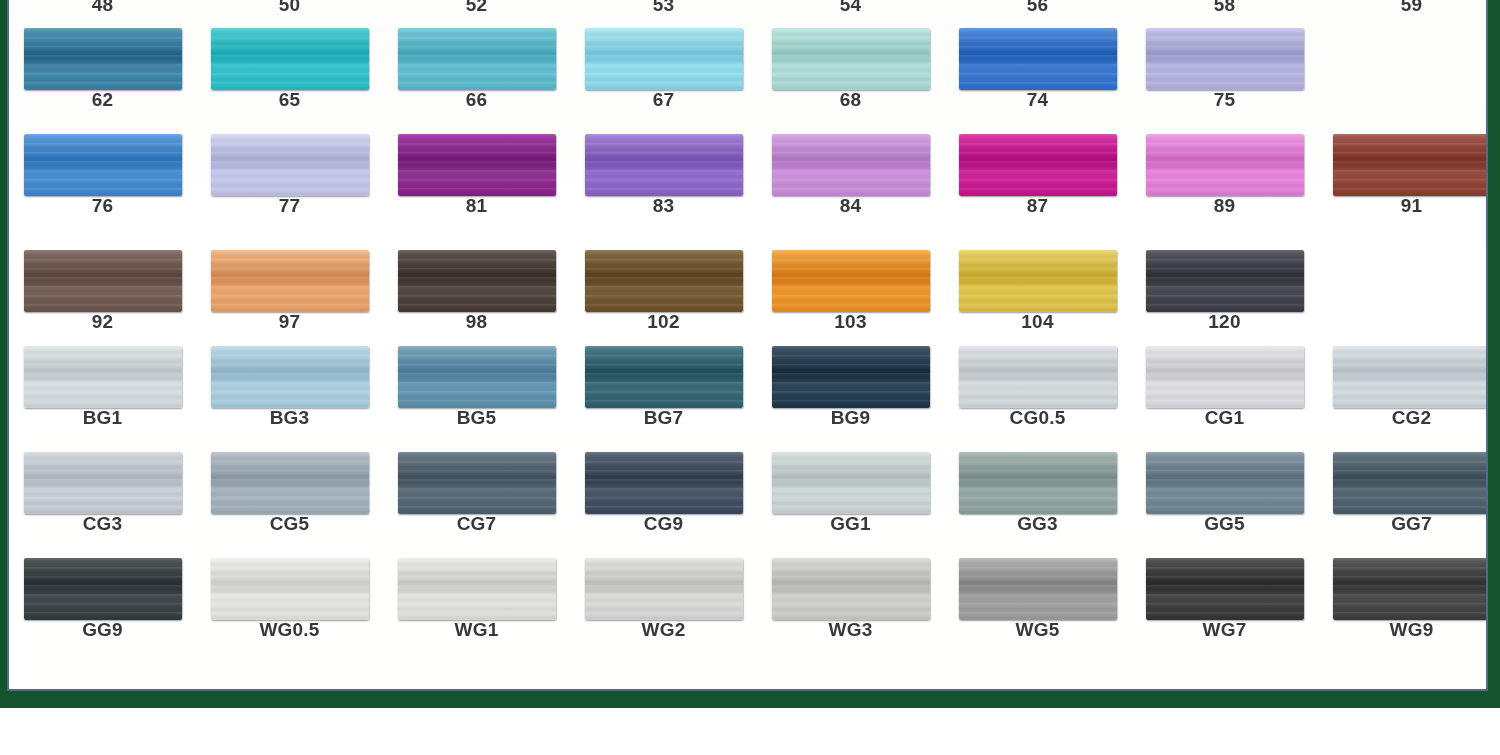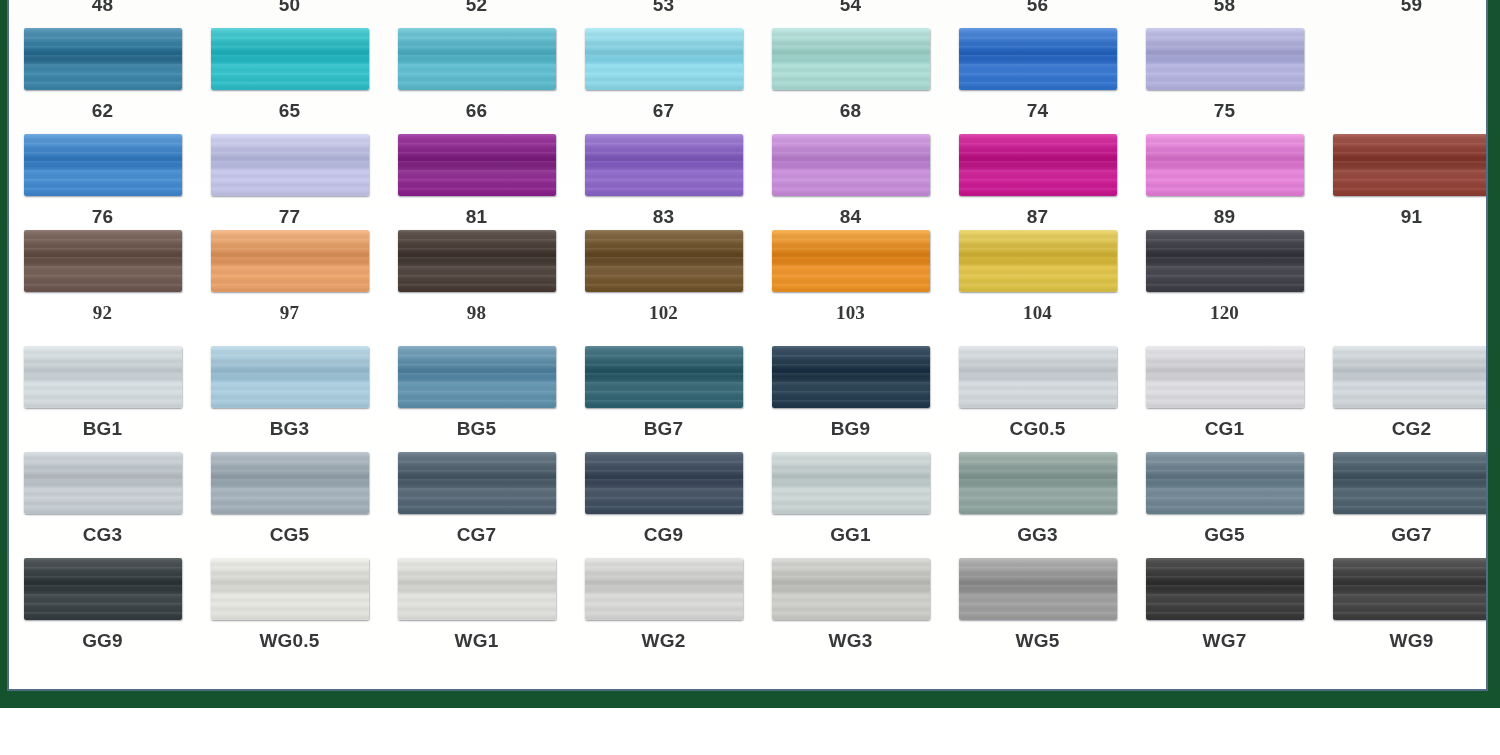--- a/index.html
+++ b/index.html
@@ -85,21 +85,20 @@
         rgba(255,255,255,0.00) 9px),
       linear-gradient(180deg,
         rgba(255,255,255,0.14) 0%,
         rgba(0,0,0,0.09) 42%,
         rgba(255,255,255,0.10) 62%,
         rgba(0,0,0,0.05) 100%);
     pointer-events: none;
   }
 
   .swatch-label {
-    margin-top: 11px;
     font-size: 19px;
     font-weight: 700;
     color: #37383a;
     letter-spacing: .2px;
     line-height: 1;
     text-align: center;
     white-space: nowrap;
   }
 
   
@@ -208,21 +207,21 @@
             </div>
             <div class="swatch-cell">
               <div class="swatch-chip" style="background: linear-gradient(rgb(238, 139, 226) 0%, rgb(232, 125, 219) 26%, rgb(225, 112, 211) 50%, rgb(232, 125, 219) 70%, rgb(234, 128, 221) 100%);"></div>
               <div class="swatch-label">89</div>
             </div>
             <div class="swatch-cell">
               <div class="swatch-chip" style="background: linear-gradient(rgb(151, 65, 52) 0%, rgb(143, 58, 46) 26%, rgb(133, 52, 40) 50%, rgb(143, 58, 46) 70%, rgb(146, 61, 49) 100%);"></div>
               <div class="swatch-label">91</div>
             </div>
           </div>
-          <div class="swatch-row" style="top: 232px; font-family: Liberation Serif, serif;">
+          <div class="swatch-row" style="top: 252px;">
             <div class="swatch-cell">
               <div class="swatch-chip" style="background: linear-gradient(rgb(112, 90, 78) 0%, rgb(106, 83, 72) 26%, rgb(95, 74, 64) 50%, rgb(106, 83, 72) 70%, rgb(109, 87, 80) 100%);"></div>
               <div class="swatch-label">92</div>
             </div>
             <div class="swatch-cell">
               <div class="swatch-chip" style="background: linear-gradient(rgb(243, 173, 116) 0%, rgb(237, 160, 99) 26%, rgb(231, 148, 88) 50%, rgb(237, 160, 99) 70%, rgb(239, 165, 105) 100%);"></div>
               <div class="swatch-label">97</div>
             </div>
             <div class="swatch-cell">
               <div class="swatch-chip" style="background: linear-gradient(rgb(75, 61, 53) 0%, rgb(68, 55, 48) 26%, rgb(60, 49, 43) 50%, rgb(68, 55, 48) 70%, rgb(71, 58, 51) 100%);"></div>

